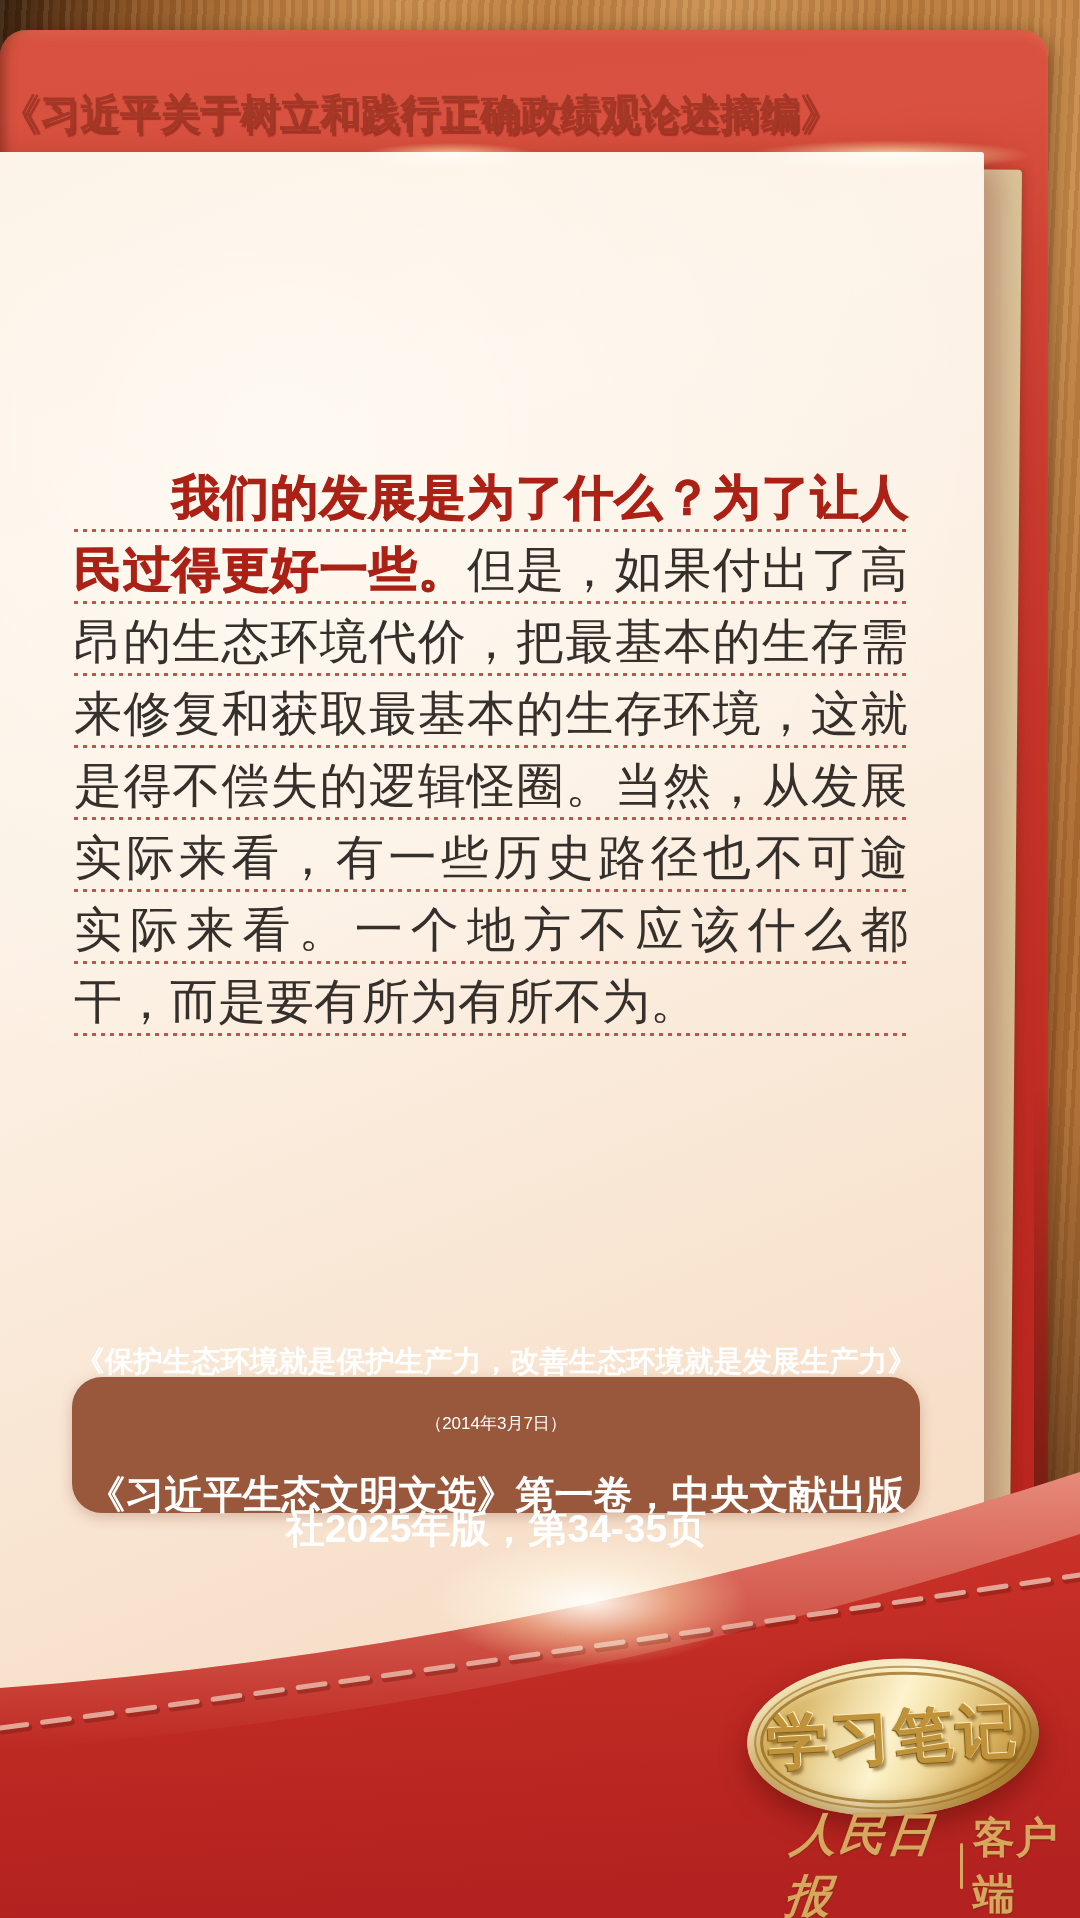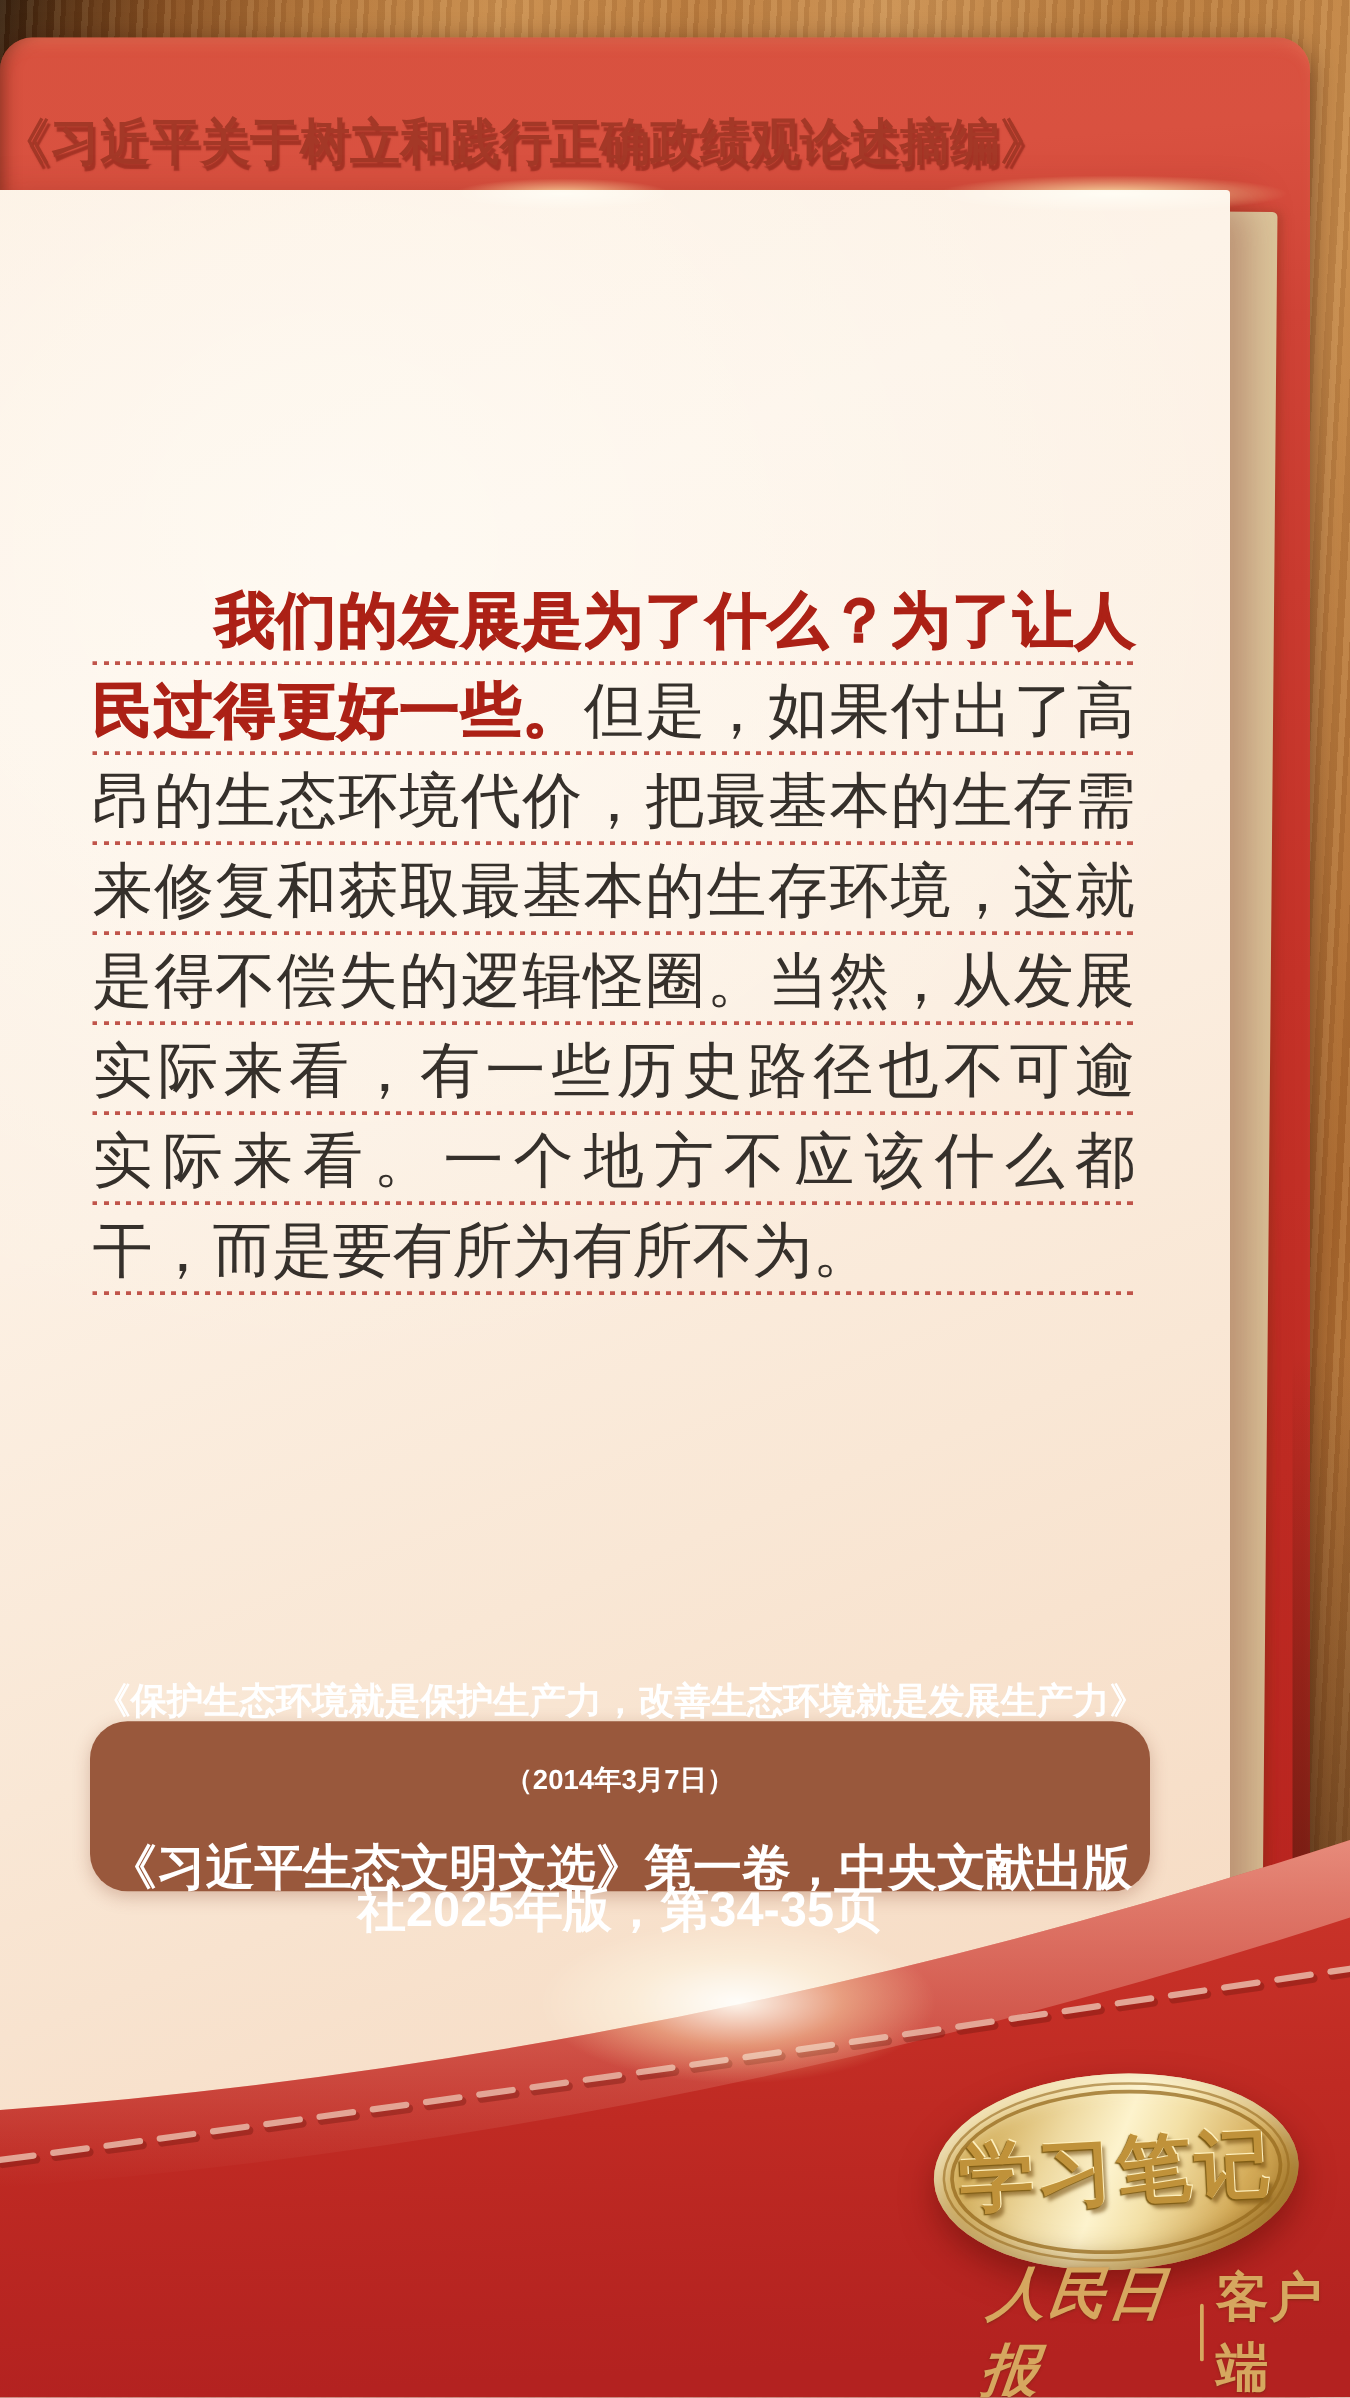--- a/index.html
+++ b/index.html
@@ -62,21 +62,21 @@
   .line.indent{padding-left:98px;}
   .line.last{text-align-last:left;}
   .seg.red{color:#ac2116;font-weight:700;-webkit-text-stroke:1.1px #ac2116;}
 
   
   .source-box{left:72px;top:1377px;width:848px;height:136px;border-radius:30px;
     background:#99583c;box-shadow:0 4px 14px rgba(120,45,20,.25);
     display:flex;flex-direction:column;align-items:center;justify-content:center;
     color:#ffffff;text-align:center;gap:29px;}
   .src-title{font-size:29px;font-weight:700;line-height:34px;}
-  .src-date{font-size:22px;font-weight:700;line-height:30px;margin-top:2px;}
+  .src-date{font-size:17px;font-weight:400;line-height:30px;margin-top:2px;}
   .src-cite{font-size:39px;font-weight:700;line-height:34px;margin-top:10px;}
 
   
   .ribbon-svg{left:0;top:1448px;width:1080px;height:470px;}
 
   
   .badge{left:747px;top:1659px;width:292px;height:157px;border-radius:50%;
     transform:rotate(-3deg);
     background:linear-gradient(115deg,#a87a2c 0%,#cfa851 14%,#eed9a0 34%,
       #fdf3cd 48%,#f3e0a6 60%,#d4ab58 80%,#aa7c2c 100%);

